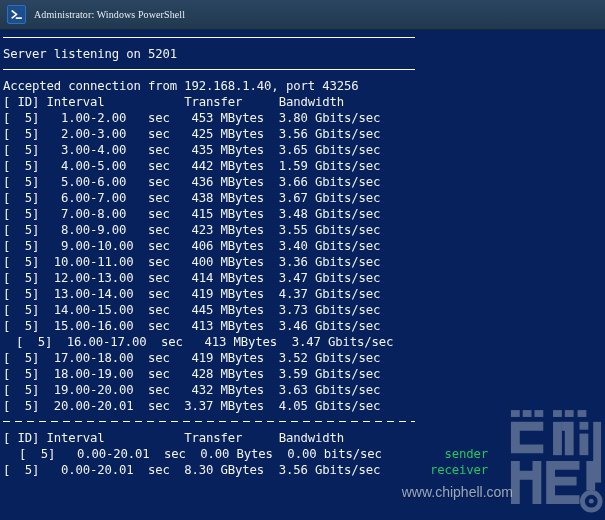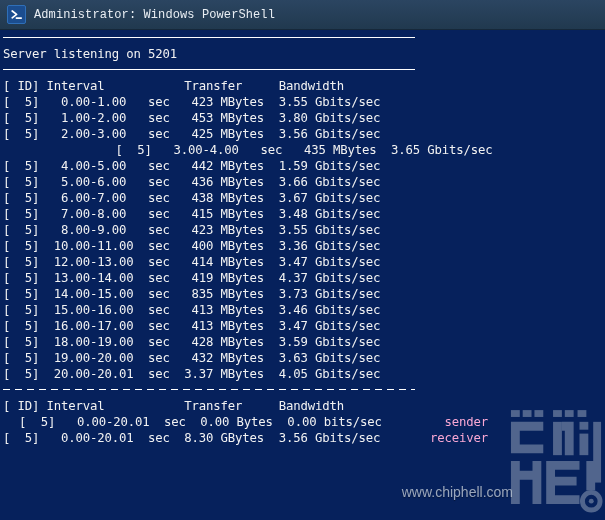--- a/index.html
+++ b/index.html
@@ -36,22 +36,22 @@
     display: flex;
     align-items: center;
     justify-content: center;
     flex: none;
     margin-right: 8px;
     position: relative;
   }
   #ps-icon svg { display:block; }
   #titlebar-text {
     color: #e9eef3;
-    font-family: Liberation Mono, monospace;
-    font-size: 12px;
+    font-family: Liberation Serif, serif;
+    font-size: 10px;
     letter-spacing: .1px;
     white-space: nowrap;
     text-align: center;
   }
 
   
   #console {
     position: absolute;
     top: 30px; left: 0;
     width: 605px;
@@ -88,21 +88,21 @@
     background: repeating-linear-gradient(
         to right,
         #ffffff 0px, #ffffff 7px,
         transparent 7px, transparent 12px);
   }
 
   
   .role {
     position: absolute;
     right: 117px;
-    color: #f9a8d4;
+    color: #22c55e;
     font-family: "DejaVu Sans Mono", monospace;
     font-size: 12.3px;
     line-height: 16px;
     white-space: pre;
     z-index: 3;
   }
 
   
   #watermark {
     position: absolute;
@@ -144,36 +144,38 @@
     </svg>
   </div>
   <div id="titlebar-text">Administrator: Windows PowerShell</div>
 </div>
 
 <div id="console">
   <div id="console-lines">
       <div class="rule"></div>
       <div class="line" style="position: relative;">Server listening on 5201</div>
       <div class="rule"></div>
+      <div class="line" style="position: relative;">Accepted connection from 192.168.1.40, port 43256</div>
       <div class="line" style="position: relative;">[ ID] Interval           Transfer     Bandwidth</div>
-      <div class="line" style="position: relative;">[  5]   0.00-1.00   sec   423 MBytes  3.55 Gbits/sec</div>
       <div class="line" style="position: relative;">[  5]   1.00-2.00   sec   453 MBytes  3.80 Gbits/sec</div>
       <div class="line" style="position: relative;">[  5]   2.00-3.00   sec   425 MBytes  3.56 Gbits/sec</div>
-      <div class="line" style="position: relative; text-align: center;">[  5]   3.00-4.00   sec   435 MBytes  3.65 Gbits/sec</div>
+      <div class="line" style="position: relative;">[  5]   3.00-4.00   sec   435 MBytes  3.65 Gbits/sec</div>
       <div class="line" style="position: relative;">[  5]   4.00-5.00   sec   442 MBytes  1.59 Gbits/sec</div>
       <div class="line" style="position: relative;">[  5]   5.00-6.00   sec   436 MBytes  3.66 Gbits/sec</div>
       <div class="line" style="position: relative;">[  5]   6.00-7.00   sec   438 MBytes  3.67 Gbits/sec</div>
       <div class="line" style="position: relative;">[  5]   7.00-8.00   sec   415 MBytes  3.48 Gbits/sec</div>
       <div class="line" style="position: relative;">[  5]   8.00-9.00   sec   423 MBytes  3.55 Gbits/sec</div>
+      <div class="line" style="position: relative;">[  5]   9.00-10.00  sec   406 MBytes  3.40 Gbits/sec</div>
       <div class="line" style="position: relative;">[  5]  10.00-11.00  sec   400 MBytes  3.36 Gbits/sec</div>
       <div class="line" style="position: relative;">[  5]  12.00-13.00  sec   414 MBytes  3.47 Gbits/sec</div>
       <div class="line" style="position: relative;">[  5]  13.00-14.00  sec   419 MBytes  4.37 Gbits/sec</div>
-      <div class="line" style="position: relative;">[  5]  14.00-15.00  sec   835 MBytes  3.73 Gbits/sec</div>
+      <div class="line" style="position: relative;">[  5]  14.00-15.00  sec   445 MBytes  3.73 Gbits/sec</div>
       <div class="line" style="position: relative;">[  5]  15.00-16.00  sec   413 MBytes  3.46 Gbits/sec</div>
-      <div class="line" style="position: relative;">[  5]  16.00-17.00  sec   413 MBytes  3.47 Gbits/sec</div>
+      <div class="line" style="position: relative; margin-left: 13px;">[  5]  16.00-17.00  sec   413 MBytes  3.47 Gbits/sec</div>
+      <div class="line" style="position: relative;">[  5]  17.00-18.00  sec   419 MBytes  3.52 Gbits/sec</div>
       <div class="line" style="position: relative;">[  5]  18.00-19.00  sec   428 MBytes  3.59 Gbits/sec</div>
       <div class="line" style="position: relative;">[  5]  19.00-20.00  sec   432 MBytes  3.63 Gbits/sec</div>
       <div class="line" style="position: relative;">[  5]  20.00-20.01  sec  3.37 MBytes  4.05 Gbits/sec</div>
       <div class="rule dashed"></div>
       <div class="line" style="position: relative;">[ ID] Interval           Transfer     Bandwidth</div>
       <div class="line" style="position: relative; margin-left: 16px;">[  5]   0.00-20.01  sec  0.00 Bytes  0.00 bits/sec<span class="role">sender</span></div>
       <div class="line" style="position: relative;">[  5]   0.00-20.01  sec  8.30 GBytes  3.56 Gbits/sec<span class="role">receiver</span></div>
       <div class="line" style="position: relative;"></div>
     </div>
 

